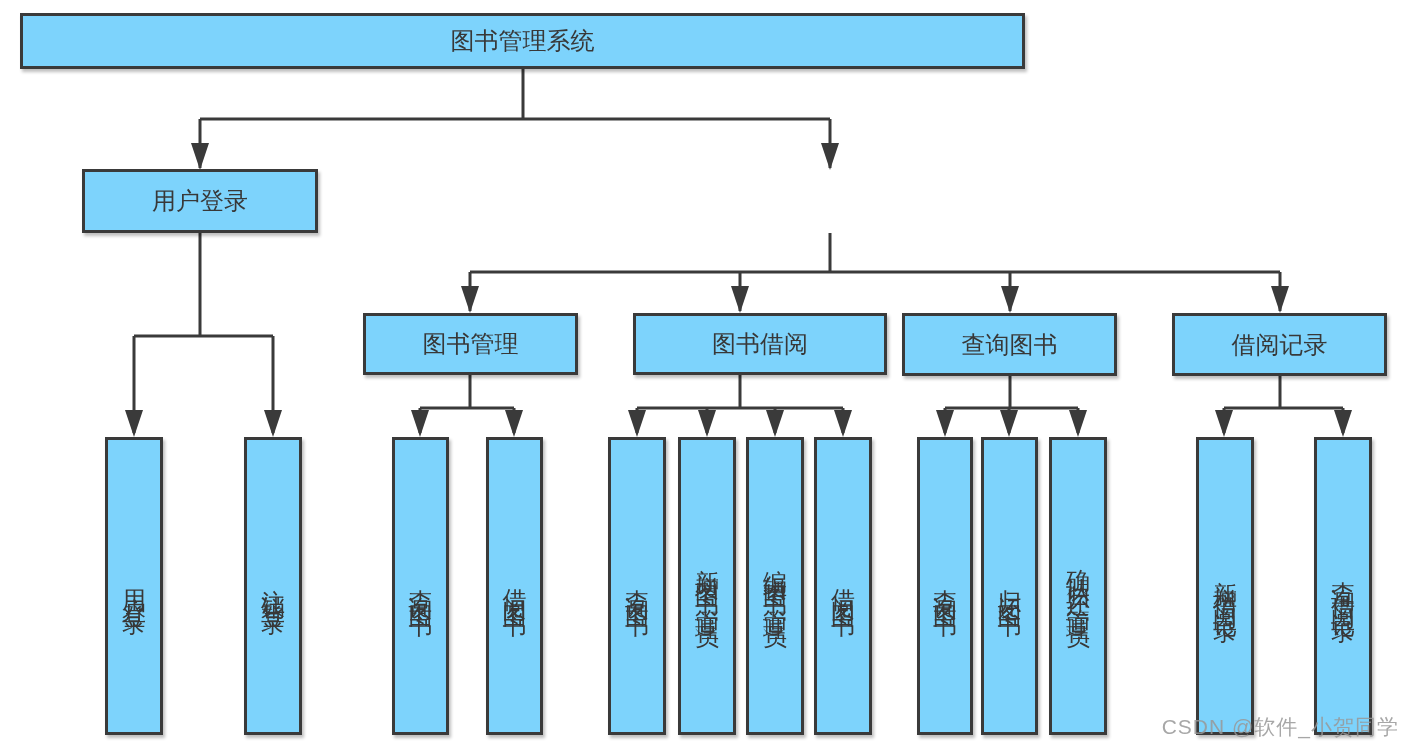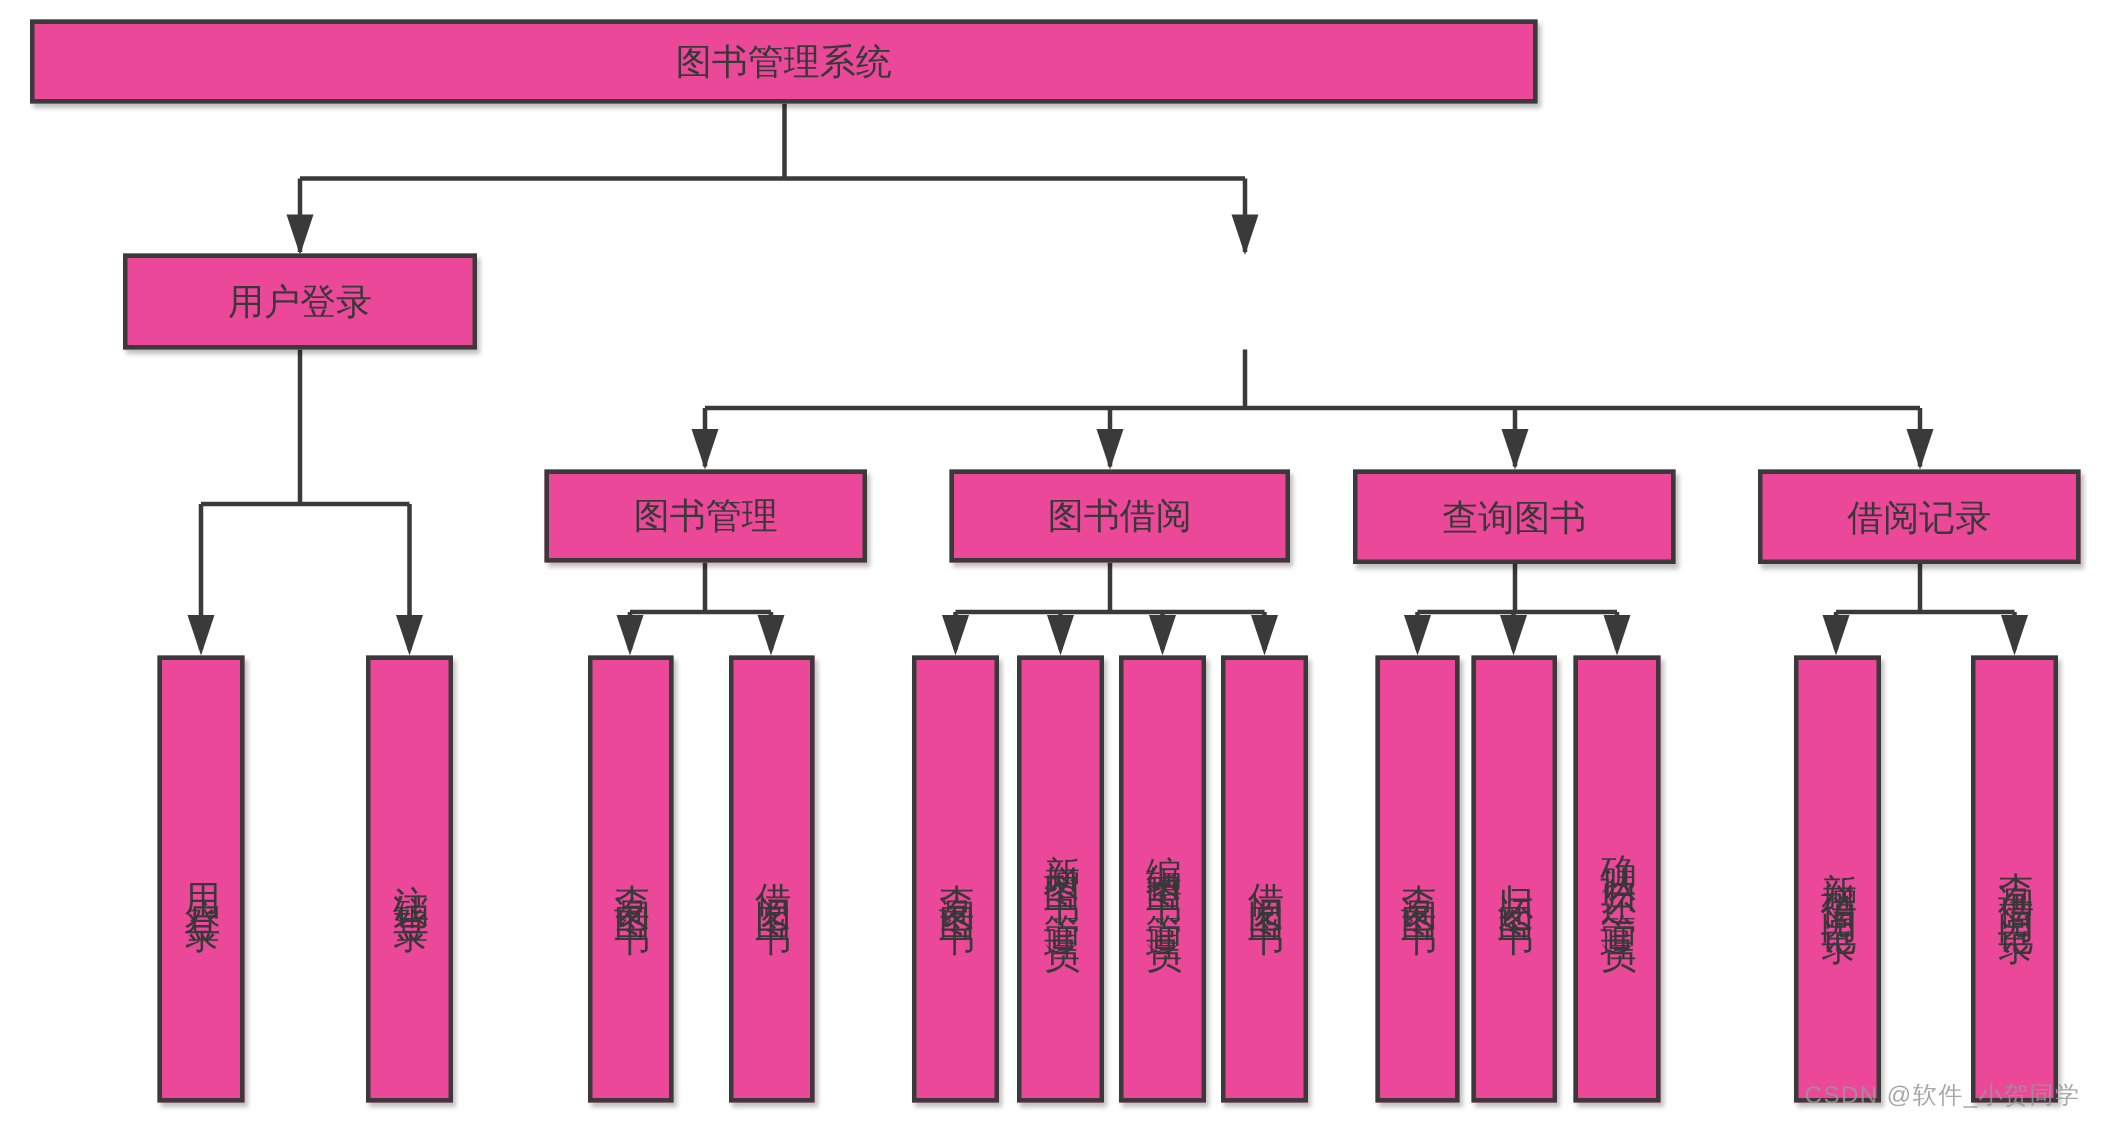--- a/index.html
+++ b/index.html
@@ -8,41 +8,41 @@
     width:1405px;height:747px;
     background:#ffffff;
     font-family:"Liberation Sans","DejaVu Sans",sans-serif;
     overflow:hidden;
   }
   svg.wires{position:absolute;left:0;top:0;}
   .node{
     position:absolute;
     box-sizing:border-box;
     border:3px solid #3a3a3a;
-    background:#ec4899;
+    background:#7dd3fc;
     display:flex;
     align-items:center;
     justify-content:center;
     color:#383838;
     font-size:24px;
     box-shadow:2px 3px 3px rgba(0,0,0,0.25);
     white-space:nowrap;
   }
   .node.v{
     writing-mode:vertical-rl;
     text-orientation:mixed;
     letter-spacing:8px;
     white-space:normal;
     font-size:24px;
   }
   .watermark{
     position:absolute;
-    right:18px;
+    right:6px;
     bottom:6px;
-    font-size:16px;
+    font-size:21px;
     letter-spacing:1px;
     color:rgba(152,152,152,0.85);
     z-index:5;
   }
 </style>
 </head>
 <body>
 
 <div id="canvas">
 
@@ -84,21 +84,21 @@
       <polygon points="1215,410 1233,410 1224,437"></polygon>
       <polygon points="1334,410 1352,410 1343,437"></polygon>
     </g>
   </svg>
 
   <div class="node h" style="left:20px;top:13px;width:1005px;height:56px">图书管理系统</div>
 
   <div class="node h" style="left:82px;top:169px;width:236px;height:64px">用户登录</div>
 
   <div class="node h" style="left:363px;top:313px;width:215px;height:62px">图书管理</div>
-  <div class="node h" style="left:633px;top:313px;width:227px;height:62px">图书借阅</div>
+  <div class="node h" style="left:633px;top:313px;width:254px;height:62px">图书借阅</div>
   <div class="node h" style="left:902px;top:313px;width:215px;height:63px">查询图书</div>
   <div class="node h" style="left:1172px;top:313px;width:215px;height:63px">借阅记录</div>
 
   <div class="node v" style="left:105px;top:437px;width:58px;height:298px">用户登录</div>
   <div class="node v" style="left:244px;top:437px;width:58px;height:298px">注销登录</div>
 
   <div class="node v" style="left:392px;top:437px;width:57px;height:298px">查询图书</div>
   <div class="node v" style="left:486px;top:437px;width:57px;height:298px">借阅图书</div>
 
   <div class="node v" style="left:608px;top:437px;width:58px;height:298px">查询图书</div>

